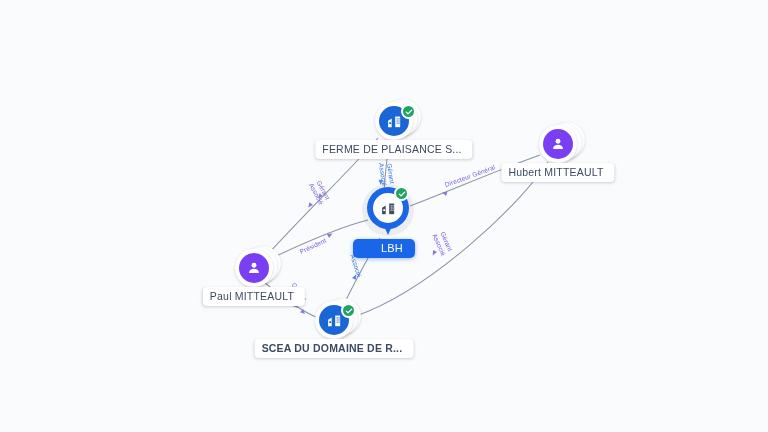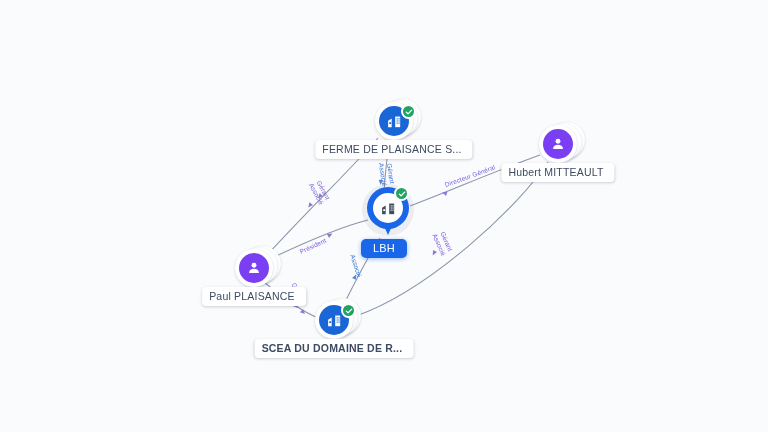--- a/index.html
+++ b/index.html
@@ -121,21 +121,21 @@
     letter-spacing: .2px;
     padding: 3px 11px 4px 7px;
     border-radius: 4px;
     box-shadow: 0 1px 3px rgba(40,50,80,0.22);
   }
   .node-label.primary {
     background: #1a66e8;
     color: #ffffff;
     font-size: 11px;
     border-radius: 5px;
-    padding: 3px 12px 4px 12px;
+    padding: 3px 12px 4px 28px;
     box-shadow: 0 1px 4px rgba(26,102,232,0.45);
   }
 
   
   .edge-label {
     position: absolute;
     white-space: nowrap;
     font-size: 6.5px;
     line-height: 7.5px;
     letter-spacing: .1px;
@@ -291,21 +291,21 @@
       <div class="card c3"></div>
         <div class="card c2"></div>
         <div class="card c1"></div>
     </div>
     <div class="disc person">
       <svg width="16" height="16" viewBox="0 0 24 24">
         <circle cx="12" cy="8" r="3.7" fill="#ffffff"></circle>
         <path d="M4.6 19.5c0-4 3.4-6.2 7.4-6.2s7.4 2.2 7.4 6.2z" fill="#ffffff"></path>
       </svg>
     </div>
-    <div class="node-label" style="left:0px; top:19px;">Paul PLAISANCE</div>
+    <div class="node-label" style="left:0px; top:19px;">Paul MITTEAULT</div>
   </div>
 
   <div class="node" style="left:334px; top:320px;">
     <div class="stack">
       <div class="card c3"></div>
         <div class="card c2"></div>
         <div class="card c1"></div>
     </div>
     <div class="disc company">
       <svg width="17" height="17" viewBox="0 0 24 24">

